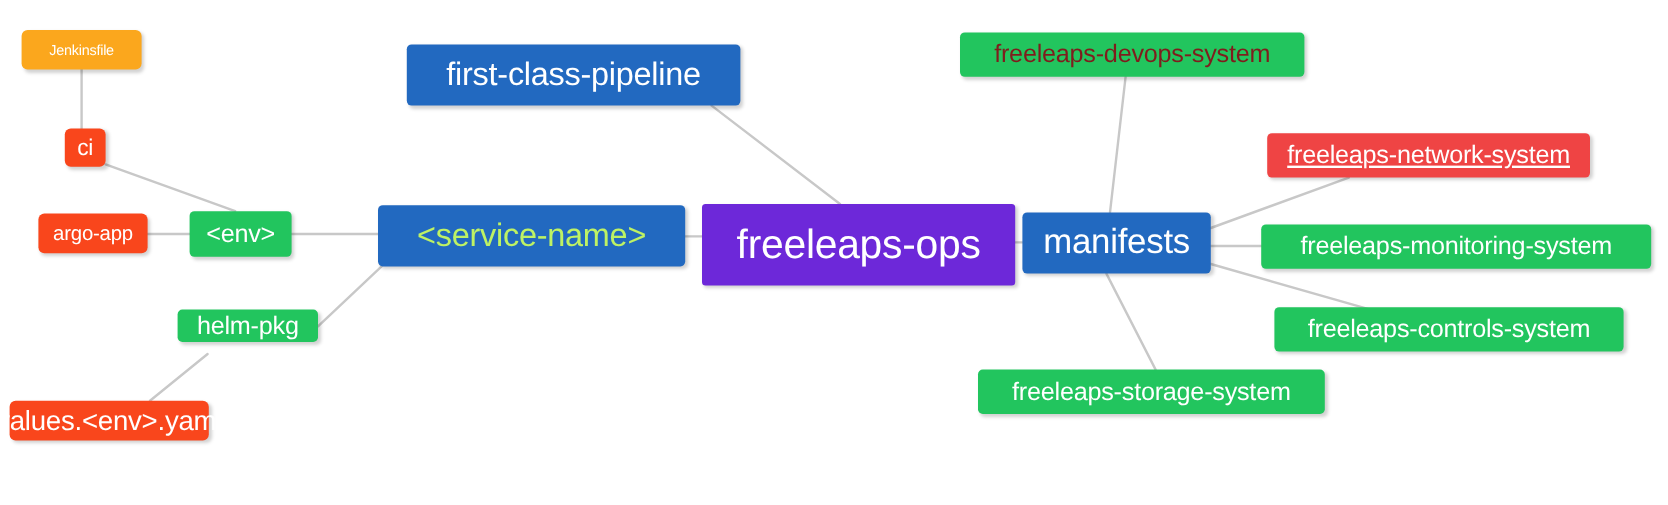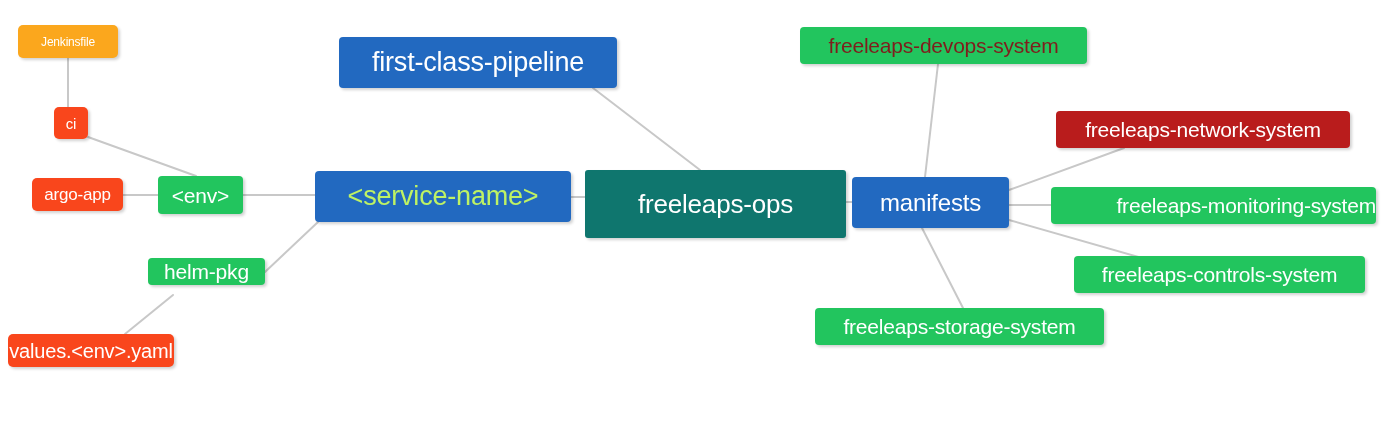--- a/index.html
+++ b/index.html
@@ -55,59 +55,59 @@
       <line x1="196" y1="176" x2="88" y2="137" stroke="#c8c8c8" stroke-width="2" stroke-linecap="round"></line>
       <line x1="68" y1="107" x2="68" y2="58" stroke="#c8c8c8" stroke-width="2" stroke-linecap="round"></line>
       <line x1="173" y1="295" x2="125" y2="334" stroke="#c8c8c8" stroke-width="2" stroke-linecap="round"></line>
       <line x1="925" y1="177" x2="938" y2="64" stroke="#c8c8c8" stroke-width="2" stroke-linecap="round"></line>
       <line x1="1009" y1="190" x2="1124" y2="148" stroke="#c8c8c8" stroke-width="2" stroke-linecap="round"></line>
       <line x1="1009" y1="205" x2="1051" y2="205" stroke="#c8c8c8" stroke-width="2" stroke-linecap="round"></line>
       <line x1="1009" y1="220" x2="1142" y2="258" stroke="#c8c8c8" stroke-width="2" stroke-linecap="round"></line>
       <line x1="922" y1="228" x2="963" y2="308" stroke="#c8c8c8" stroke-width="2" stroke-linecap="round"></line>
     </svg>
   <div id="nodes-layer">
-      <div class="node root" style="left: 585px; top: 170px; width: 261px; height: 68px; background: #0f766e; color: rgb(255, 255, 255); font-size: 26px;">
+      <div class="node root" style="left: 585px; top: 170px; width: 261px; height: 68px; background: #6d28d9; color: rgb(255, 255, 255); font-size: 34px;">
         <span>freeleaps-ops</span>
       </div>
       <div class="node" style="left: 315px; top: 171px; width: 256px; height: 51px; background: rgb(34, 105, 192); color: #bef264; font-size: 27px;">
         <span>&lt;service-name&gt;</span>
       </div>
-      <div class="node" style="left: 852px; top: 177px; width: 157px; height: 51px; background: rgb(34, 105, 192); color: rgb(255, 255, 255); font-size: 24px;">
+      <div class="node" style="left: 852px; top: 177px; width: 157px; height: 51px; background: rgb(34, 105, 192); color: rgb(255, 255, 255); font-size: 29px;">
         <span>manifests</span>
       </div>
       <div class="node" style="left: 315px; top: 37px; width: 278px; height: 51px; background: rgb(34, 105, 192); color: rgb(255, 255, 255); font-size: 27px; margin-left: 24px;">
         <span>first-class-pipeline</span>
       </div>
       <div class="node" style="left: 158px; top: 176px; width: 85px; height: 38px; background: rgb(34, 197, 94); color: rgb(255, 255, 255); font-size: 21px; justify-content: center;">
         <span>&lt;env&gt;</span>
       </div>
       <div class="node" style="left: 148px; top: 258px; width: 117px; height: 27px; background: rgb(34, 197, 94); color: rgb(255, 255, 255); font-size: 21px;">
         <span>helm-pkg</span>
       </div>
       <div class="node tiny" style="left: 32px; top: 178px; width: 91px; height: 33px; background: rgb(249, 70, 28); color: rgb(255, 255, 255); font-size: 17px;">
         <span>argo-app</span>
       </div>
-      <div class="node tiny" style="left: 54px; top: 107px; width: 34px; height: 32px; background: rgb(249, 70, 28); color: rgb(255, 255, 255); font-size: 15px;">
+      <div class="node tiny" style="left: 54px; top: 107px; width: 34px; height: 32px; background: rgb(249, 70, 28); color: rgb(255, 255, 255); font-size: 19px;">
         <span>ci</span>
       </div>
       <div class="node tiny" style="left: 18px; top: 25px; width: 100px; height: 33px; background: rgb(251, 167, 29); color: rgb(255, 255, 255); font-size: 12px; justify-content: center;">
         <span>Jenkinsfile</span>
       </div>
-      <div class="node tiny" style="left: 8px; top: 334px; width: 166px; height: 33px; background: rgb(249, 70, 28); color: rgb(255, 255, 255); font-size: 20px;">
+      <div class="node tiny" style="left: 8px; top: 334px; width: 166px; height: 33px; background: rgb(249, 70, 28); color: rgb(255, 255, 255); font-size: 23px;">
         <span>values.&lt;env&gt;.yaml</span>
       </div>
       <div class="node" style="left: 800px; top: 27px; width: 287px; height: 37px; background: rgb(34, 197, 94); color: #7f1d1d; font-size: 21px;">
         <span>freeleaps-devops-system</span>
       </div>
-      <div class="node" style="left: 1056px; top: 111px; width: 294px; height: 37px; background: #b91c1c; color: rgb(255, 255, 255); font-size: 21px;">
+      <div class="node" style="left: 1056px; top: 111px; width: 269px; height: 37px; background: #ef4444; color: rgb(255, 255, 255); font-size: 21px; text-decoration: underline;">
         <span>freeleaps-network-system</span>
       </div>
-      <div class="node" style="left: 1051px; top: 187px; width: 325px; height: 37px; background: rgb(34, 197, 94); color: rgb(255, 255, 255); font-size: 21px; justify-content: flex-end;">
+      <div class="node" style="left: 1051px; top: 187px; width: 325px; height: 37px; background: rgb(34, 197, 94); color: rgb(255, 255, 255); font-size: 21px;">
         <span>freeleaps-monitoring-system</span>
       </div>
-      <div class="node" style="left: 1062px; top: 256px; width: 291px; height: 37px; background: rgb(34, 197, 94); color: rgb(255, 255, 255); font-size: 21px; margin-left: 12px;">
+      <div class="node" style="left: 1062px; top: 256px; width: 291px; height: 37px; background: rgb(34, 197, 94); color: rgb(255, 255, 255); font-size: 21px;">
         <span>freeleaps-controls-system</span>
       </div>
       <div class="node" style="left: 815px; top: 308px; width: 289px; height: 37px; background: rgb(34, 197, 94); color: rgb(255, 255, 255); font-size: 21px;">
         <span>freeleaps-storage-system</span>
       </div>
     </div>
 </div>
 
 </body></html>

